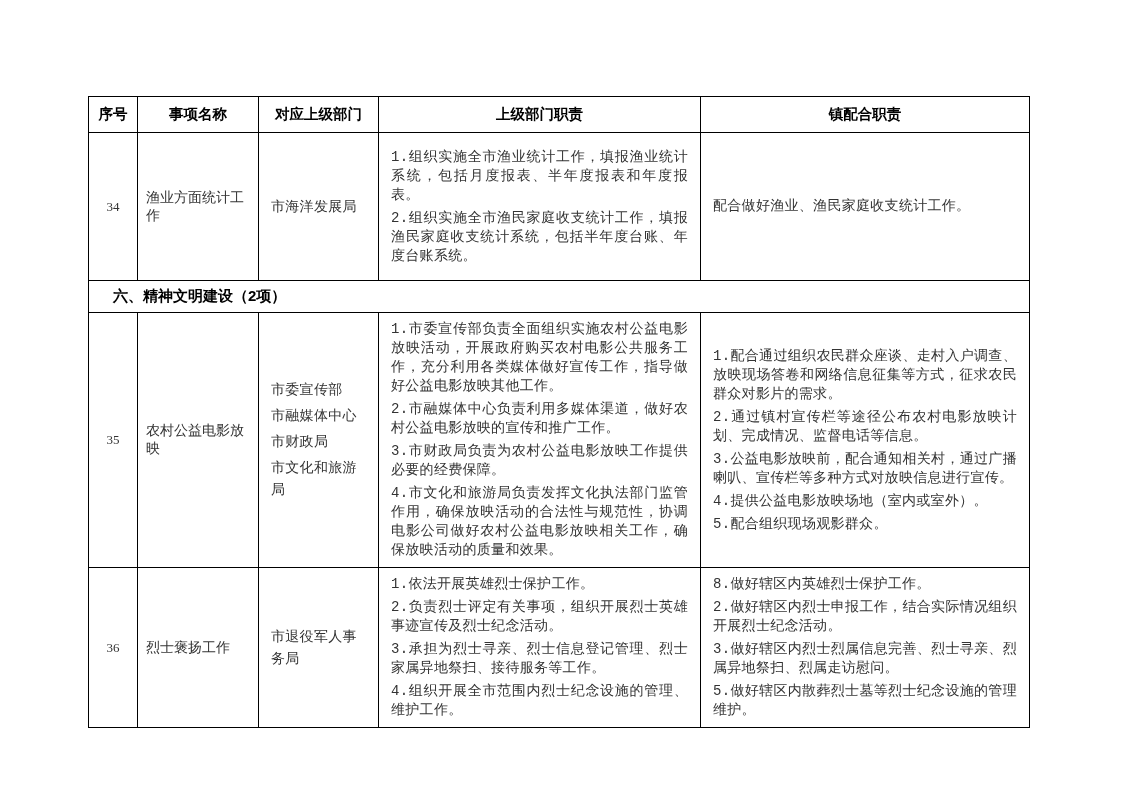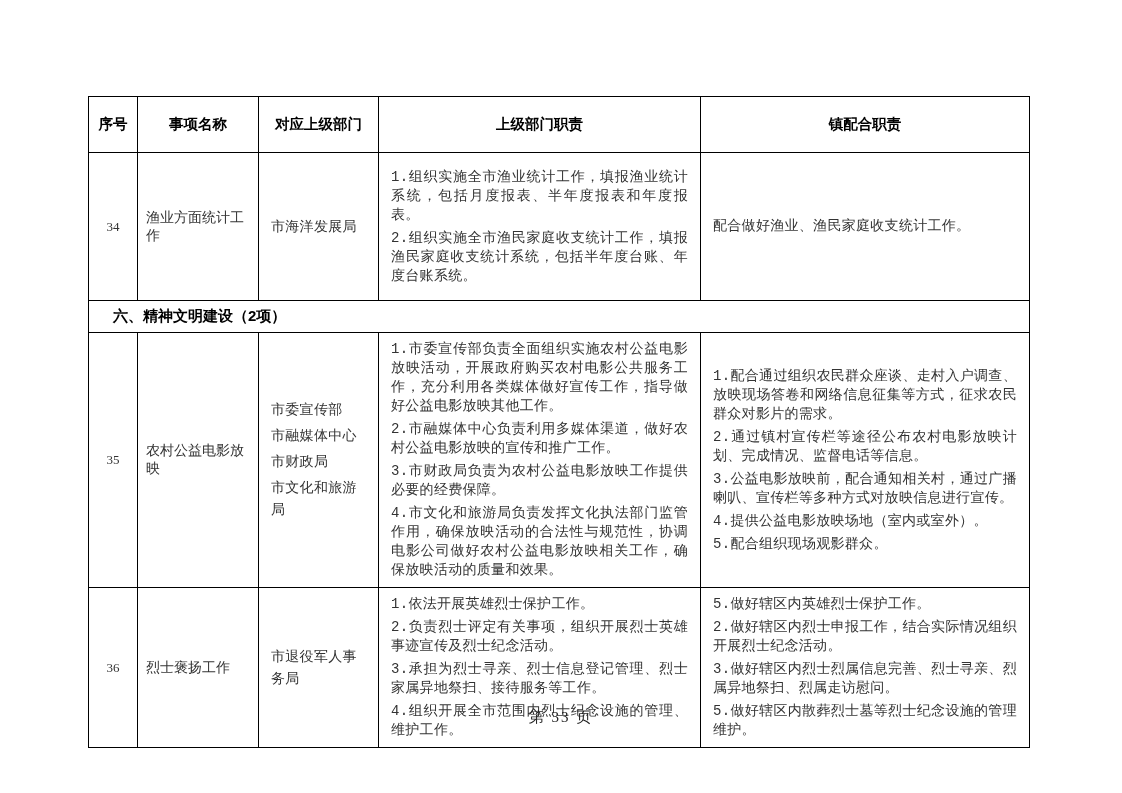--- a/index.html
+++ b/index.html
@@ -30,21 +30,21 @@
     font-size: 14px;
     overflow: hidden;
   }
   .doc-table thead th {
     font-family: "Liberation Sans", "DejaVu Sans", sans-serif;
     font-weight: bold;
     color: #000000;
     text-align: center;
     height: 34px;
     font-size: 14.5px;
-    padding: 18px 4px;
+    padding: 8px 4px;
   }
   tr.row-34 { height: 148px; }
   tr.row-section { height: 32px; }
   tr.row-35 { height: 227px; }
   tr.row-36 { height: 155px; }
   td.section-cell {
     font-family: "Liberation Sans", "DejaVu Sans", sans-serif;
     font-weight: bold;
     color: #000000;
     font-size: 15px;
@@ -135,24 +135,23 @@
         <td class="dept-cell">
             <p class="para">市退役军人事务局</p>
           </td>
         <td class="duty-cell">
             <p class="para">1.依法开展英雄烈士保护工作。</p>
             <p class="para">2.负责烈士评定有关事项，组织开展烈士英雄事迹宣传及烈士纪念活动。</p>
             <p class="para">3.承担为烈士寻亲、烈士信息登记管理、烈士家属异地祭扫、接待服务等工作。</p>
             <p class="para">4.组织开展全市范围内烈士纪念设施的管理、维护工作。</p>
           </td>
         <td class="duty-cell">
-            <p class="para">5.做好辖区内英雄烈士保护工作。</p>
+            <p class="para">8.做好辖区内英雄烈士保护工作。</p>
             <p class="para">2.做好辖区内烈士申报工作，结合实际情况组织开展烈士纪念活动。</p>
             <p class="para">3.做好辖区内烈士烈属信息完善、烈士寻亲、烈属异地祭扫、烈属走访慰问。</p>
             <p class="para">5.做好辖区内散葬烈士墓等烈士纪念设施的管理维护。</p>
           </td>
       </tr>
     </tbody>
   </table>
 
-  <div class="page-footer">第 33 页</div>
 
 </div>
 
 </body></html>

